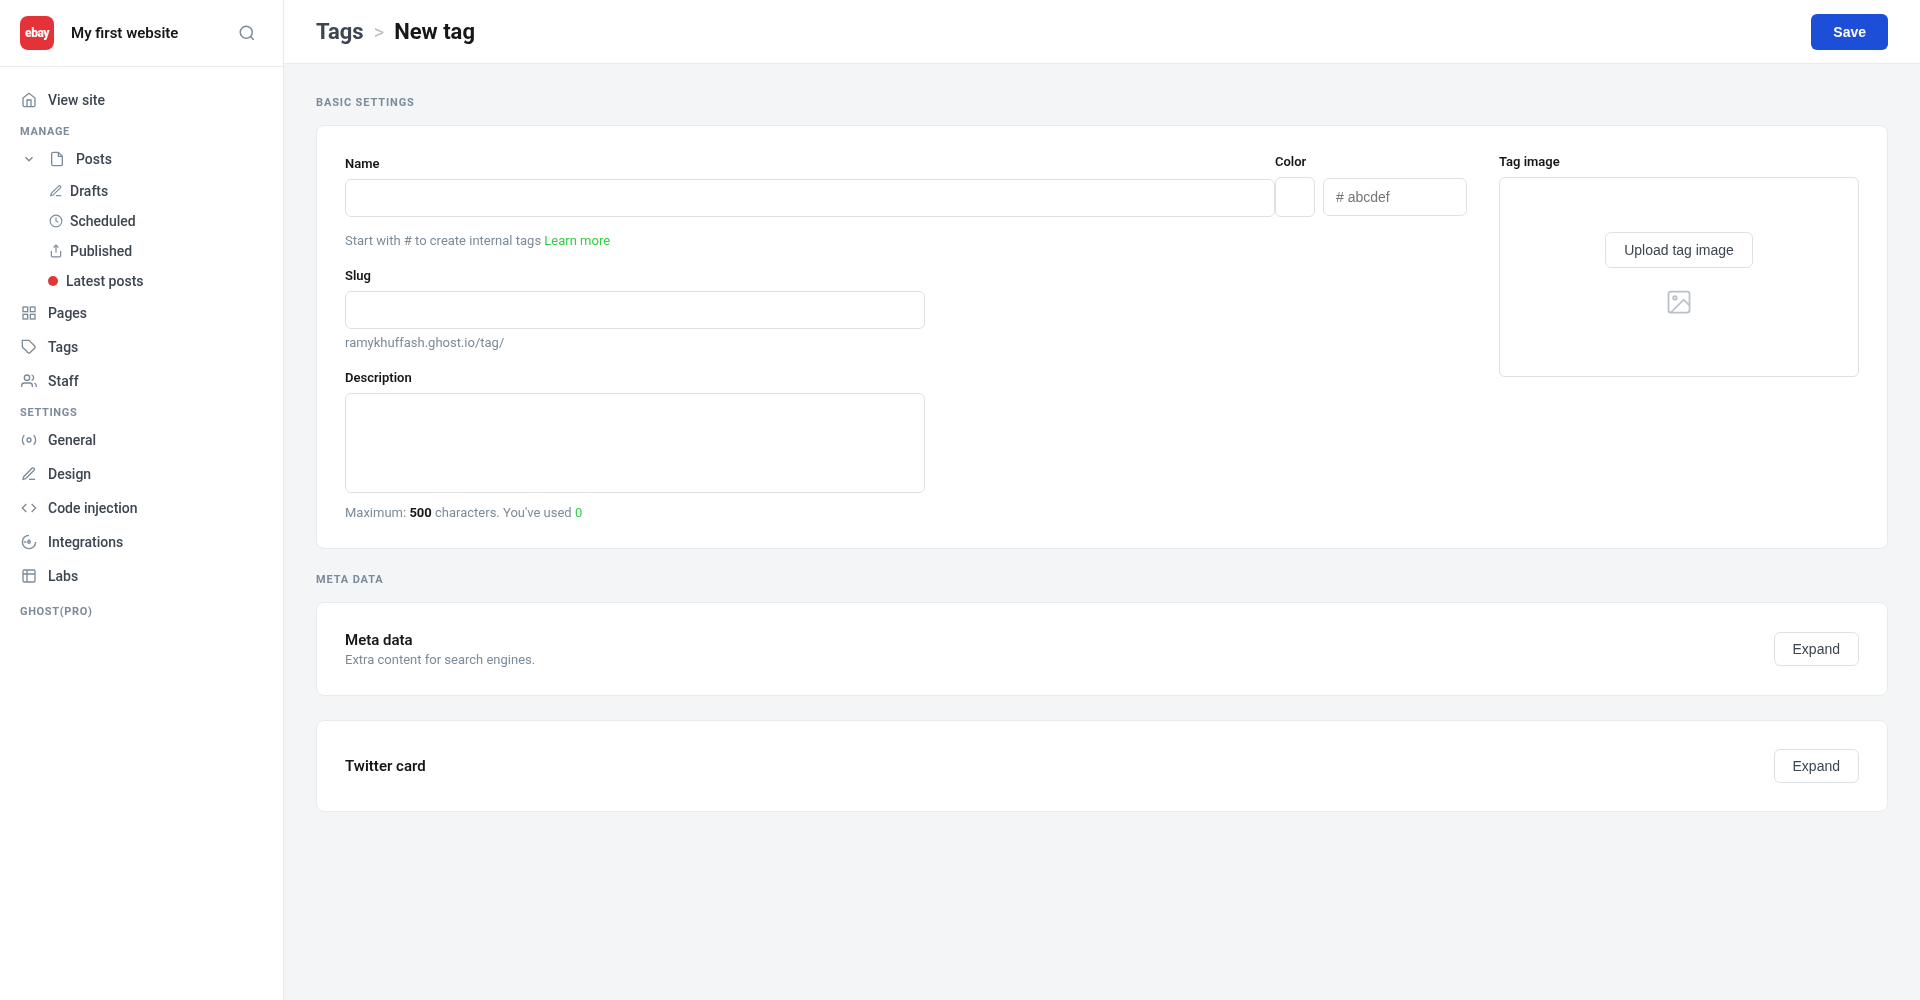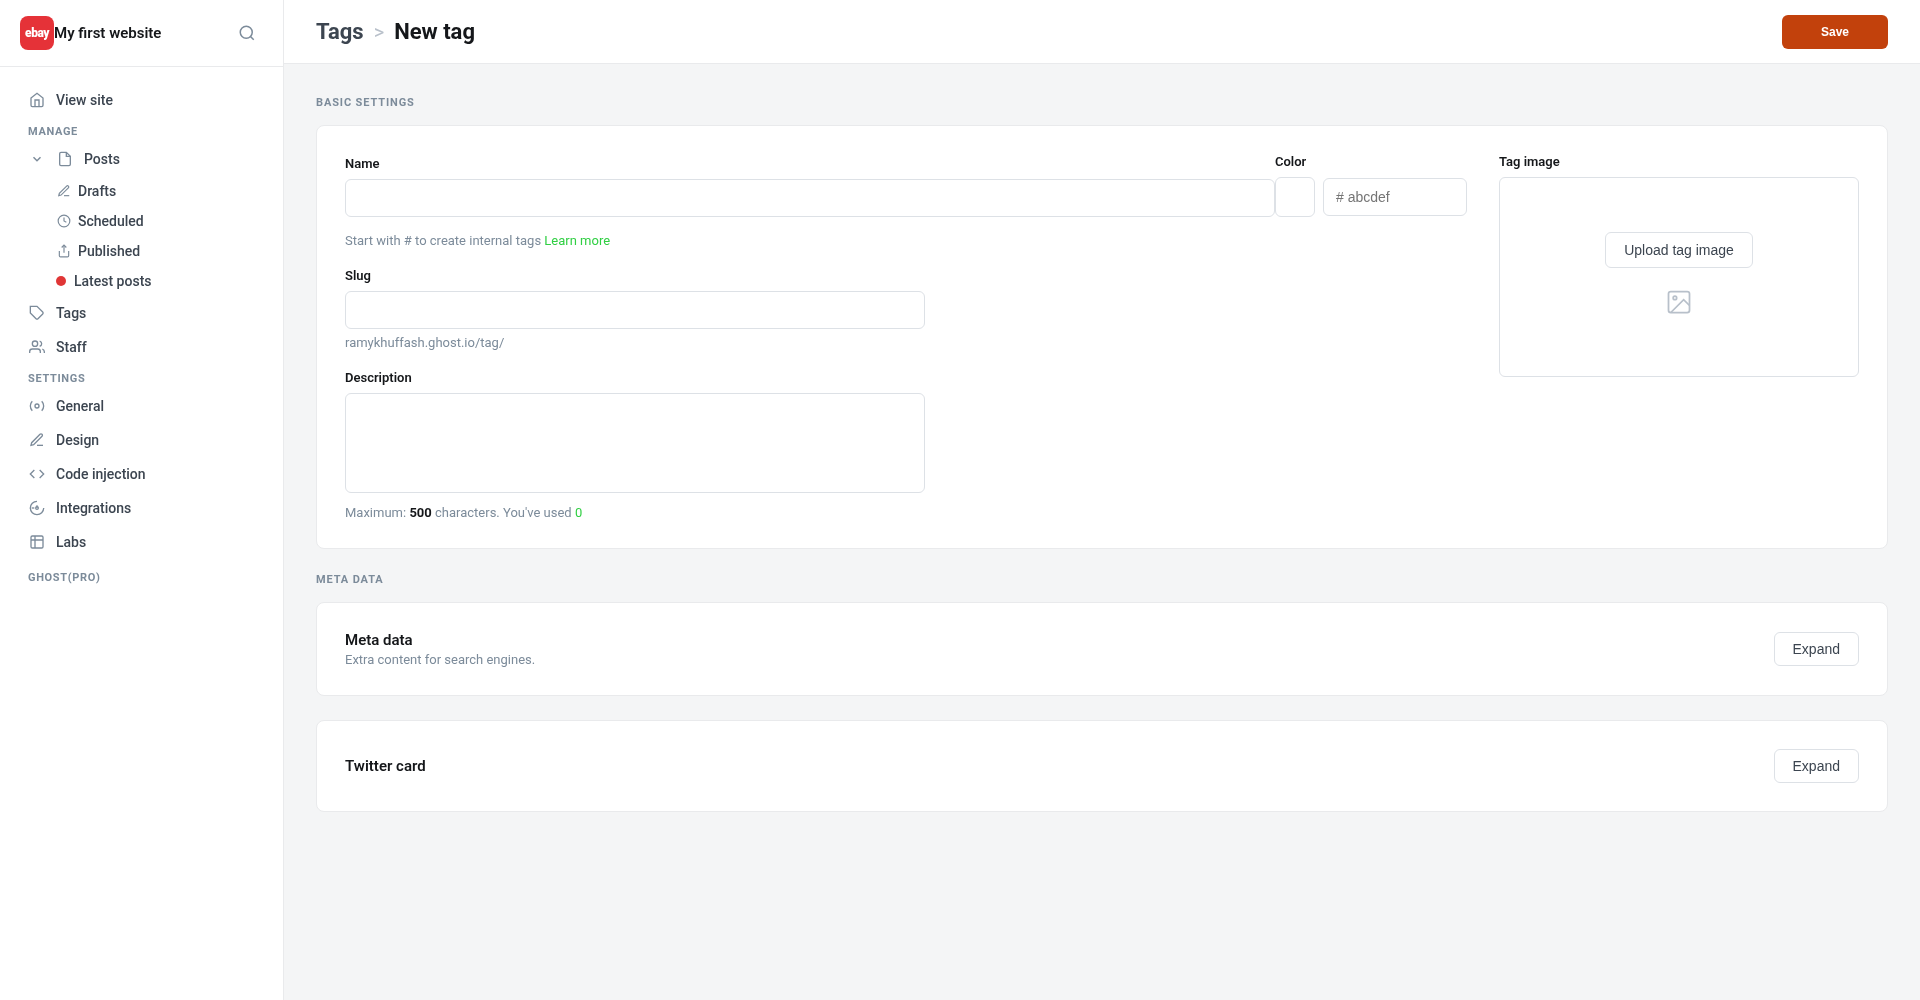--- a/index.html
+++ b/index.html
@@ -28,21 +28,21 @@
       display: flex;
       align-items: center;
       justify-content: space-between;
       padding: 16px 20px;
       border-bottom: 1px solid #e9eaec;
     }
 
     .sidebar-brand {
       display: flex;
       align-items: center;
-      gap: 0;
+      gap: 17px;
     }
 
     .ebay-logo {
       width: 34px;
       height: 34px;
       background: #e53238;
       border-radius: 8px;
       display: flex;
       align-items: center;
       justify-content: center;
@@ -65,21 +65,21 @@
       align-items: center;
       justify-content: center;
       border: none;
       background: transparent;
       cursor: pointer;
       color: #7c8b9a;
       border-radius: 6px;
     }
 
     .sidebar-nav {
-      padding: 16px 8px;
+      padding: 16px 0;
       flex: 1;
     }
 
     .nav-item {
       display: flex;
       align-items: center;
       gap: 10px;
       padding: 8px 20px;
       cursor: pointer;
       color: #3c4550;
@@ -181,26 +181,26 @@
       font-weight: 400;
     }
 
     .breadcrumb-current {
       font-size: 22px;
       font-weight: 700;
       color: #15171a;
     }
 
     .save-btn {
-      background: #c2410c;
+      background: #1d4ed8;
       color: white;
       border: none;
       border-radius: 6px;
-      padding: 10px 39px;
-      font-size: 12px;
+      padding: 10px 22px;
+      font-size: 14px;
       font-weight: 600;
       cursor: pointer;
     }
 
     .content {
       flex: 1;
       overflow-y: auto;
       padding: 32px;
       background: #f4f5f6;
     }
@@ -452,20 +452,31 @@
         </svg>
       </span>
       <span>Published</span>
     </div>
 
     <div class="sub-nav-item">
       <span class="latest-dot"></span>
       <span>Latest posts</span>
     </div>
 
+    <div class="nav-item">
+      <span class="icon">
+        <svg width="16" height="16" viewBox="0 0 24 24" fill="none" stroke="currentColor" stroke-width="2">
+          <rect x="3" y="3" width="7" height="7"></rect>
+            <rect x="14" y="3" width="7" height="7"></rect>
+            <rect x="14" y="14" width="7" height="7"></rect>
+            <rect x="3" y="14" width="7" height="7"></rect>
+        </svg>
+      </span>
+      <span>Pages</span>
+    </div>
 
     <div class="nav-item">
       <span class="icon">
         <svg width="16" height="16" viewBox="0 0 24 24" fill="none" stroke="currentColor" stroke-width="2">
           <path d="M20.59 13.41l-7.17 7.17a2 2 0 0 1-2.83 0L2 12V2h10l8.59 8.59a2 2 0 0 1 0 2.82z"></path>
             <line x1="7" y1="7" x2="7.01" y2="7"></line>
         </svg>
       </span>
       <span>Tags</span>
     </div>

